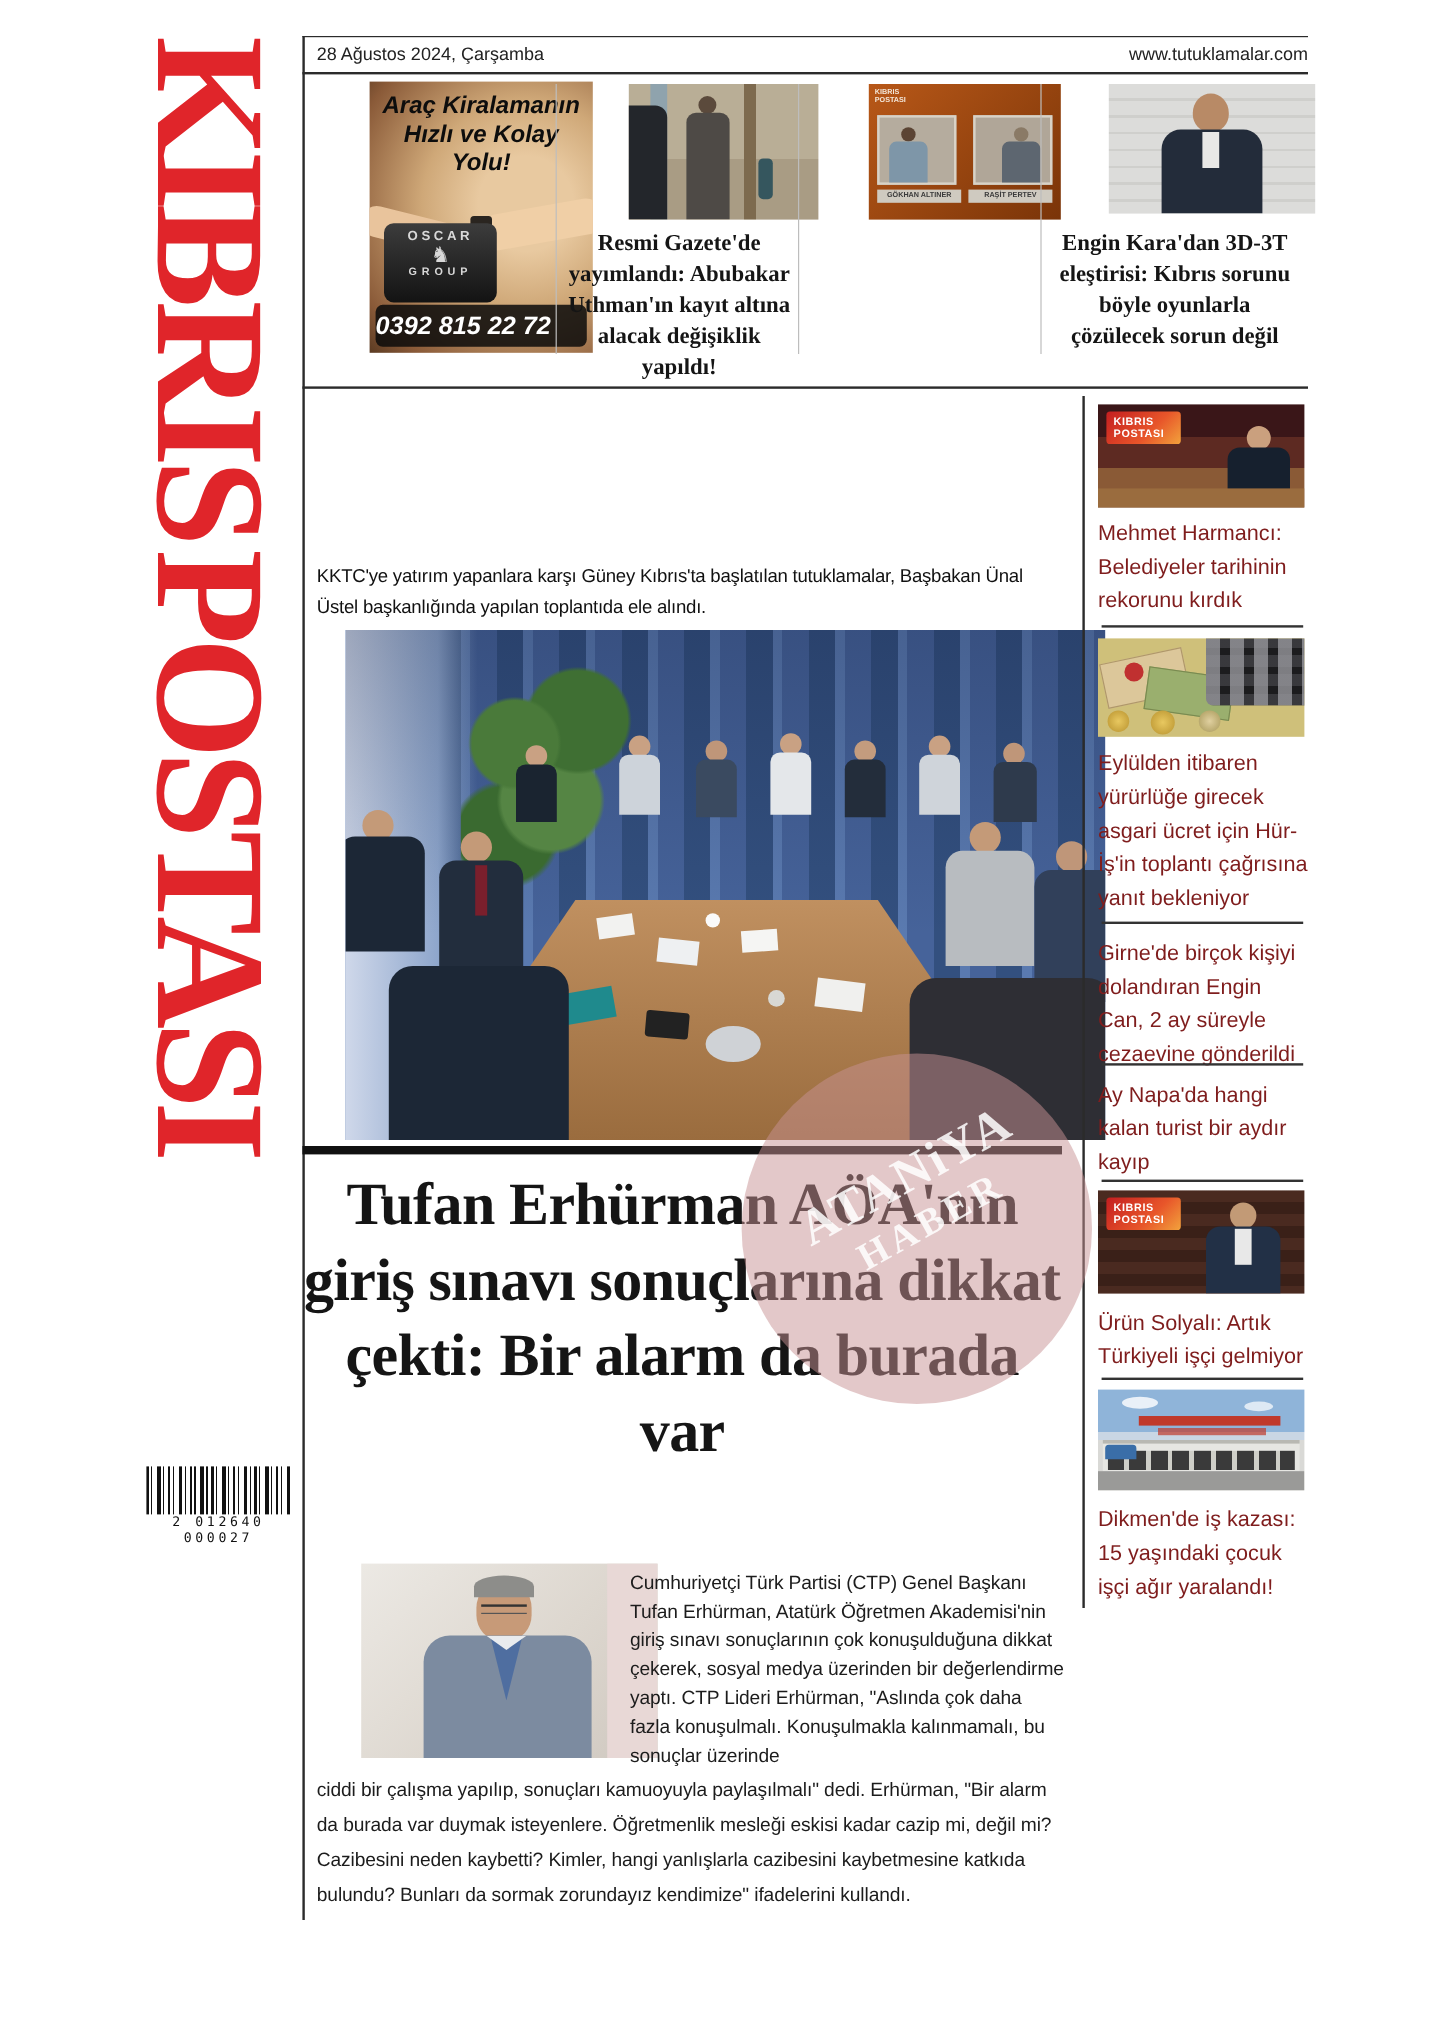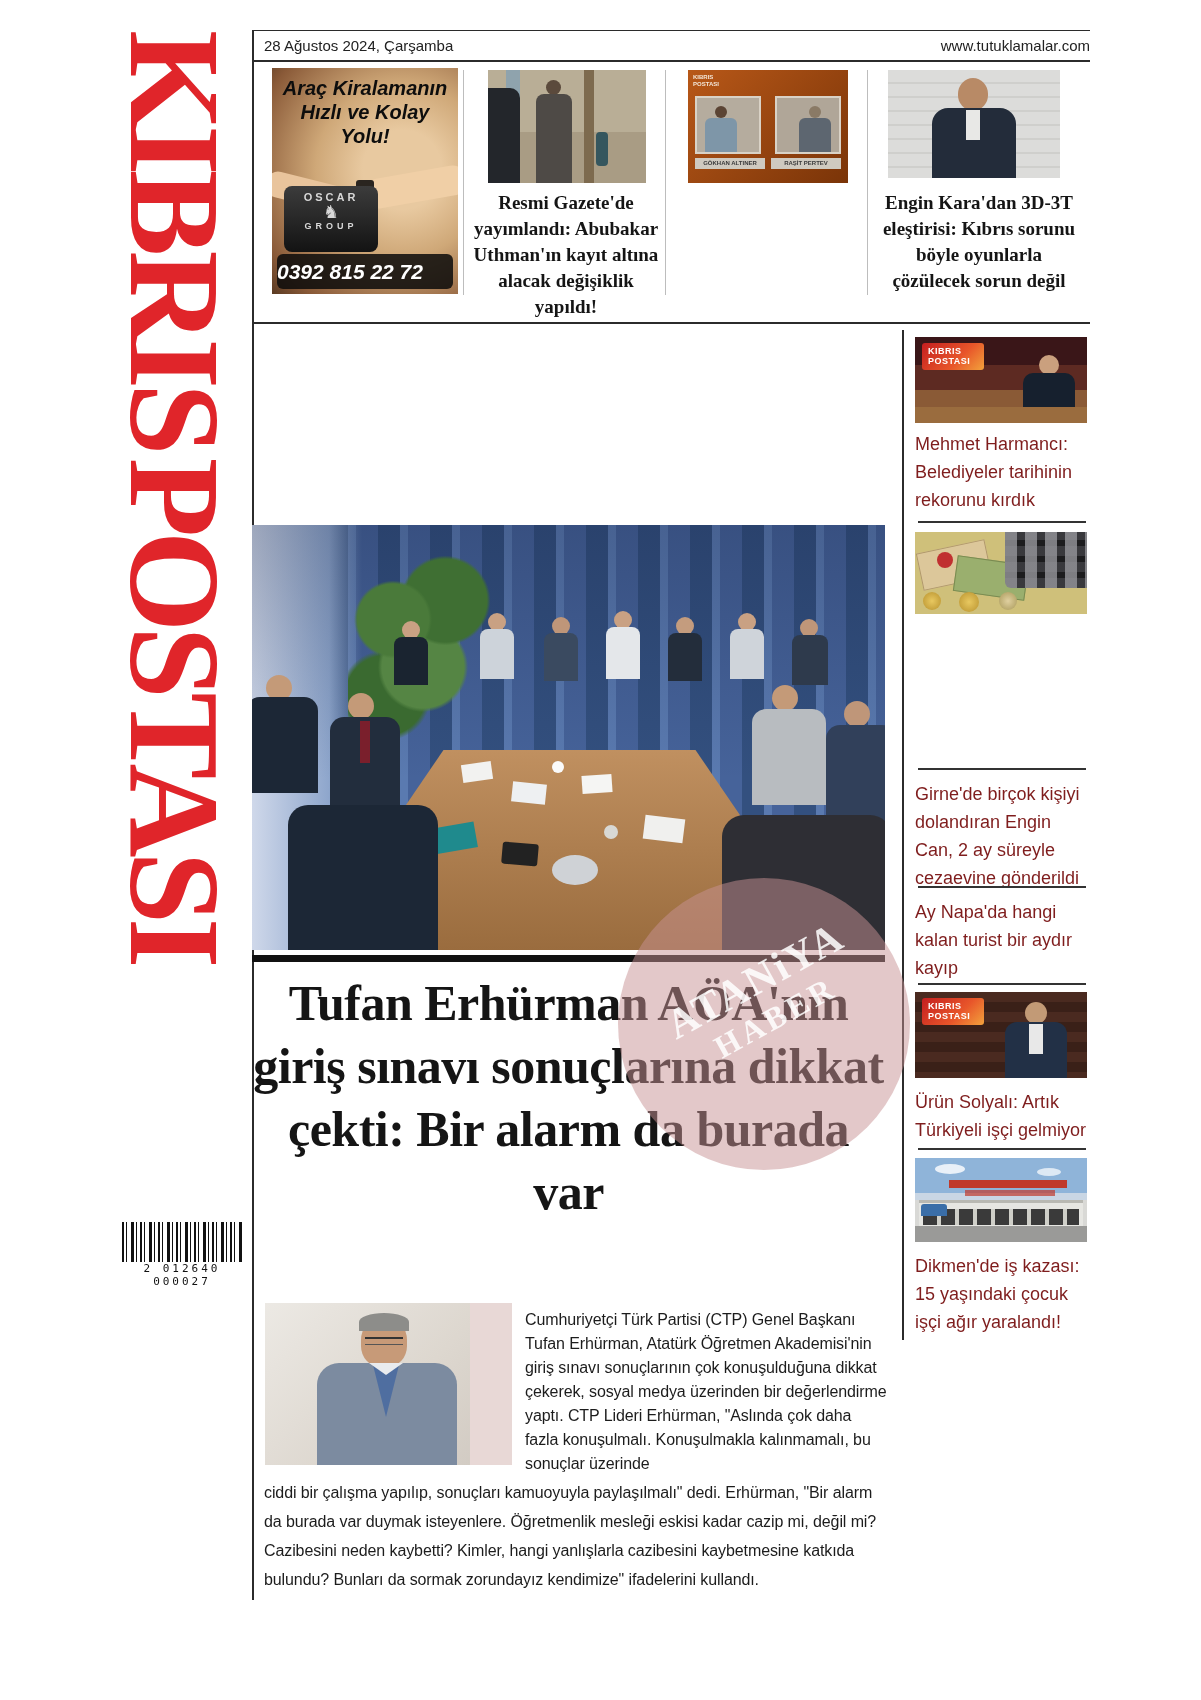--- a/index.html
+++ b/index.html
@@ -7,21 +7,21 @@
     --rule-dark:#2b2b2b; --rule-light:#bdbdbd; --watermark-pink:rgba(200,145,148,.5);
   }
   *{margin:0;padding:0;box-sizing:border-box;}
   html,body{background:#f4f4f4;}
   .page{position:relative;width:1201px;height:1700px;background:#fff;overflow:hidden;
         font-family:"Liberation Sans","DejaVu Sans",sans-serif;color:var(--body-text);}
   .abs{position:absolute;}
   .serif{font-family:"Liberation Serif","DejaVu Serif",serif;font-weight:bold;}
   .hrule{position:absolute;background:var(--rule-dark);}
   .vrule{position:absolute;background:var(--rule-light);}
-  .ph{position:absolute;overflow:hidden;}
+  .ph{position:absolute;overflow:hidden;margin-left:36px;}
   .ph-el{position:absolute;}
   
   .masthead{position:absolute;left:240px;top:30px;transform-origin:0 0;
     transform:rotate(90deg);white-space:nowrap;color:var(--masthead-red);
     font-family:"Liberation Serif","DejaVu Serif",serif;font-weight:bold;
     font-size:130px;letter-spacing:-6px;word-spacing:-18px;line-height:1;}
   .barcode-bars{position:absolute;left:0;top:0;right:0;height:40px;
     background:repeating-linear-gradient(90deg,#111 0 2px,#fff 2px 4px,#111 4px 5px,#fff 5px 9px,#111 9px 12px,#fff 12px 14px,#111 14px 15px,#fff 15px 18px);}
   .barcode-num{position:absolute;left:0;right:0;top:40px;text-align:center;
     font-family:"DejaVu Sans Mono",monospace;font-size:11px;letter-spacing:3px;color:#111;}
@@ -116,20 +116,21 @@
 
   <div class="ph" style="left:888px;top:70px;width:172px;height:108px;background:repeating-linear-gradient(180deg,#dcdcda 0 12px,#cfcfcc 12px 14px);">
     <div class="ph-el" style="left:70px;top:8px;width:30px;height:32px;border-radius:50% 50% 46% 46%;background:#b88a66;"></div>
     <div class="ph-el" style="left:44px;top:38px;width:84px;height:70px;background:#232c3a;border-radius:16px 16px 0 0;"></div>
     <div class="ph-el" style="left:78px;top:40px;width:14px;height:30px;background:#e8e8e6;"></div>
   </div>
   <div class="topcap serif" style="left:876px;top:190px;width:206px;">Engin Kara'dan 3D-3T eleştirisi: Kıbrıs sorunu böyle oyunlarla çözülecek sorun değil</div>
 
   <div class="hrule" style="left:252px;top:322px;width:838px;height:2px;"></div>
 
+  <div class="abs standfirst" style="left:264px;top:468px;width:620px;">KKTC'ye yatırım yapanlara karşı Güney Kıbrıs'ta başlatılan tutuklamalar, Başbakan Ünal Üstel başkanlığında yapılan toplantıda ele alındı.</div>
 
   <div class="ph" style="left:252px;top:525px;width:633px;height:425px;background:repeating-linear-gradient(90deg,#46639a 0 22px,#33507f 22px 44px,#5a7ab0 44px 52px);">
     <div class="ph-el" style="left:0;top:0;width:110px;height:100%;background:linear-gradient(90deg,#cfd8ea,#8ea6cc 70%,rgba(142,166,204,0));"></div>
     <div class="ph-el" style="left:0;top:0;width:100%;height:60%;background:linear-gradient(180deg,rgba(15,25,55,.25),rgba(0,0,0,0));"></div>
     <div class="ph-el" style="left:96px;top:28px;width:150px;height:190px;background:radial-gradient(circle at 30% 35%,#4a7a3a 0 22%,rgba(0,0,0,0) 24%),radial-gradient(circle at 65% 25%,#3f6f33 0 24%,rgba(0,0,0,0) 26%),radial-gradient(circle at 50% 60%,#558544 0 30%,rgba(0,0,0,0) 33%),radial-gradient(circle at 25% 75%,#3a6a30 0 22%,rgba(0,0,0,0) 25%);"></div>
 
     <div class="ph-el" style="left:150px;top:96px;width:18px;height:18px;border-radius:50%;background:#c9a183;"></div>
     <div class="ph-el" style="left:142px;top:112px;width:34px;height:48px;background:#1a2430;border-radius:8px 8px 0 0;"></div>
     <div class="ph-el" style="left:236px;top:88px;width:18px;height:18px;border-radius:50%;background:#c9a183;"></div>
     <div class="ph-el" style="left:228px;top:104px;width:34px;height:50px;background:#cdd3da;border-radius:8px 8px 0 0;"></div>
@@ -208,20 +209,21 @@
 
   <div class="side-img" style="top:532px;height:82px;background:#cfc07a;">
     <div class="ph-el" style="left:4px;top:14px;width:70px;height:38px;background:#dcc79a;border:1px solid #b0986a;transform:rotate(-12deg);"></div>
     <div class="ph-el" style="left:40px;top:28px;width:72px;height:36px;background:#9aaf6e;border:1px solid #7a8a50;transform:rotate(8deg);"></div>
     <div class="ph-el" style="left:22px;top:20px;width:16px;height:16px;border-radius:50%;background:#c03030;"></div>
     <div class="ph-el" style="left:8px;bottom:4px;width:18px;height:18px;border-radius:50%;background:radial-gradient(circle,#e8c860,#b8922e);"></div>
     <div class="ph-el" style="left:44px;bottom:2px;width:20px;height:20px;border-radius:50%;background:radial-gradient(circle,#e8c860,#b8922e);"></div>
     <div class="ph-el" style="left:84px;bottom:4px;width:18px;height:18px;border-radius:50%;background:radial-gradient(circle,#e0d0a0,#a89858);"></div>
     <div class="ph-el" style="right:-6px;top:-6px;width:88px;height:62px;background:#1c1c1e;border-radius:6px;background-image:repeating-linear-gradient(90deg,rgba(150,150,155,.8) 0 12px,rgba(0,0,0,0) 12px 20px),repeating-linear-gradient(0deg,rgba(60,60,64,.9) 0 10px,rgba(0,0,0,0) 10px 16px);"></div>
   </div>
+  <div class="side-cap" style="top:622px;">Eylülden itibaren yürürlüğe girecek asgari ücret için Hür-İş'in toplantı çağrısına yanıt bekleniyor</div>
   <div class="side-div" style="top:768px;"></div>
 
   <div class="side-cap" style="top:780px;">Girne'de birçok kişiyi dolandıran Engin Can, 2 ay süreyle cezaevine gönderildi</div>
   <div class="side-div" style="top:886px;"></div>
 
   <div class="side-cap" style="top:898px;">Ay Napa'da hangi kalan turist bir aydır kayıp</div>
   <div class="side-div" style="top:983px;"></div>
 
   <div class="side-img" style="top:992px;height:86px;background:repeating-linear-gradient(180deg,#4a2a20 0 10px,#3a2018 10px 20px);">
     <div class="studio-logo">

